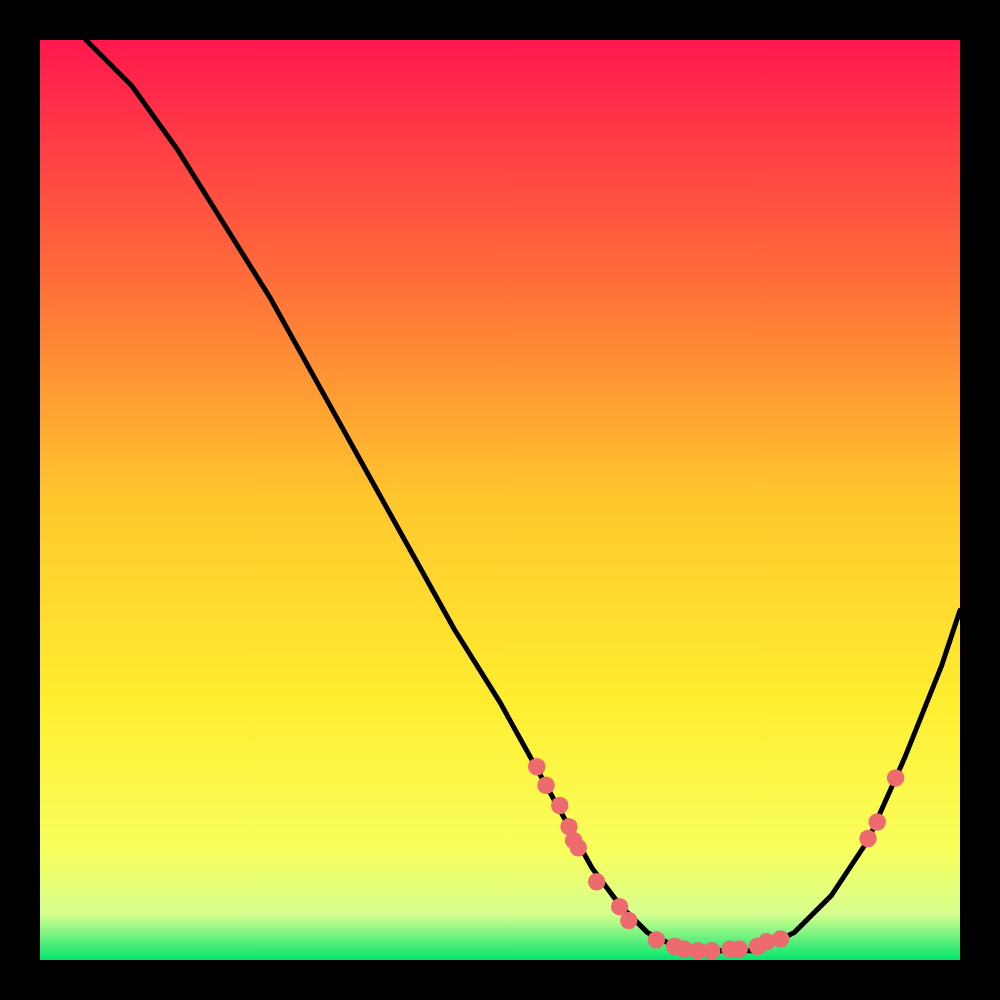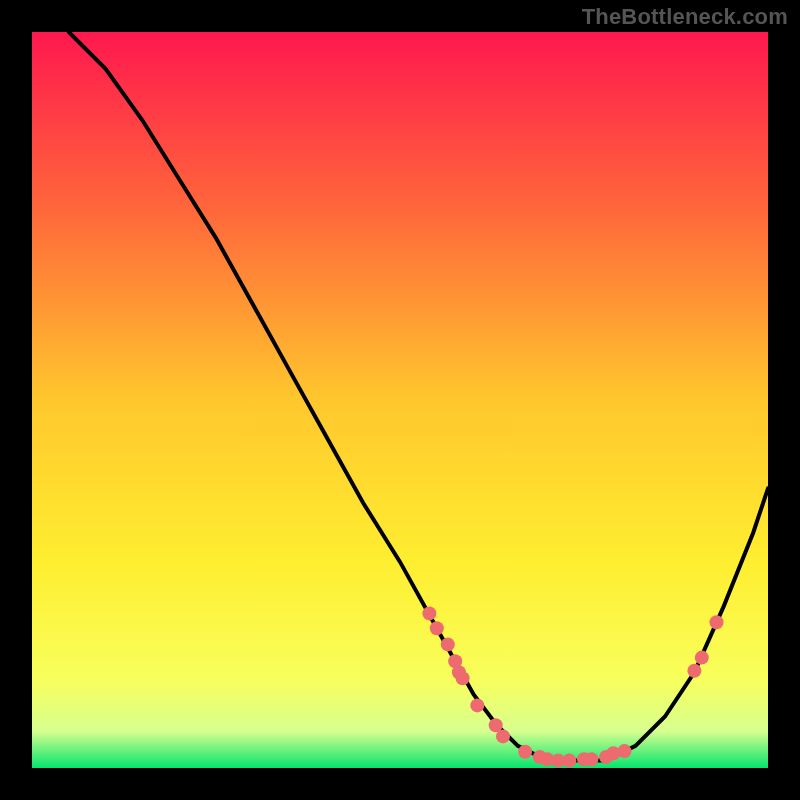--- a/index.html
+++ b/index.html
@@ -55,21 +55,20 @@
   }
   .dot {
     fill: #ed6b6f;
     stroke: none;
   }
 </style>
 </head>
 <body>
 
 <div class="frame">
-  <div class="watermark">TheBottleneck.com</div>
   <div class="plot">
     <svg viewBox="0 0 736 736">
       <defs>
         <linearGradient id="bg-grad" x1="0" y1="0" x2="0" y2="1">
           <stop class="grad-stop-0" offset="0%"></stop>
           <stop class="grad-stop-25" offset="25%"></stop>
           <stop class="grad-stop-50" offset="50%"></stop>
           <stop class="grad-stop-72" offset="72%"></stop>
           <stop class="grad-stop-88" offset="88%"></stop>
           <stop class="grad-stop-95" offset="95%"></stop>

